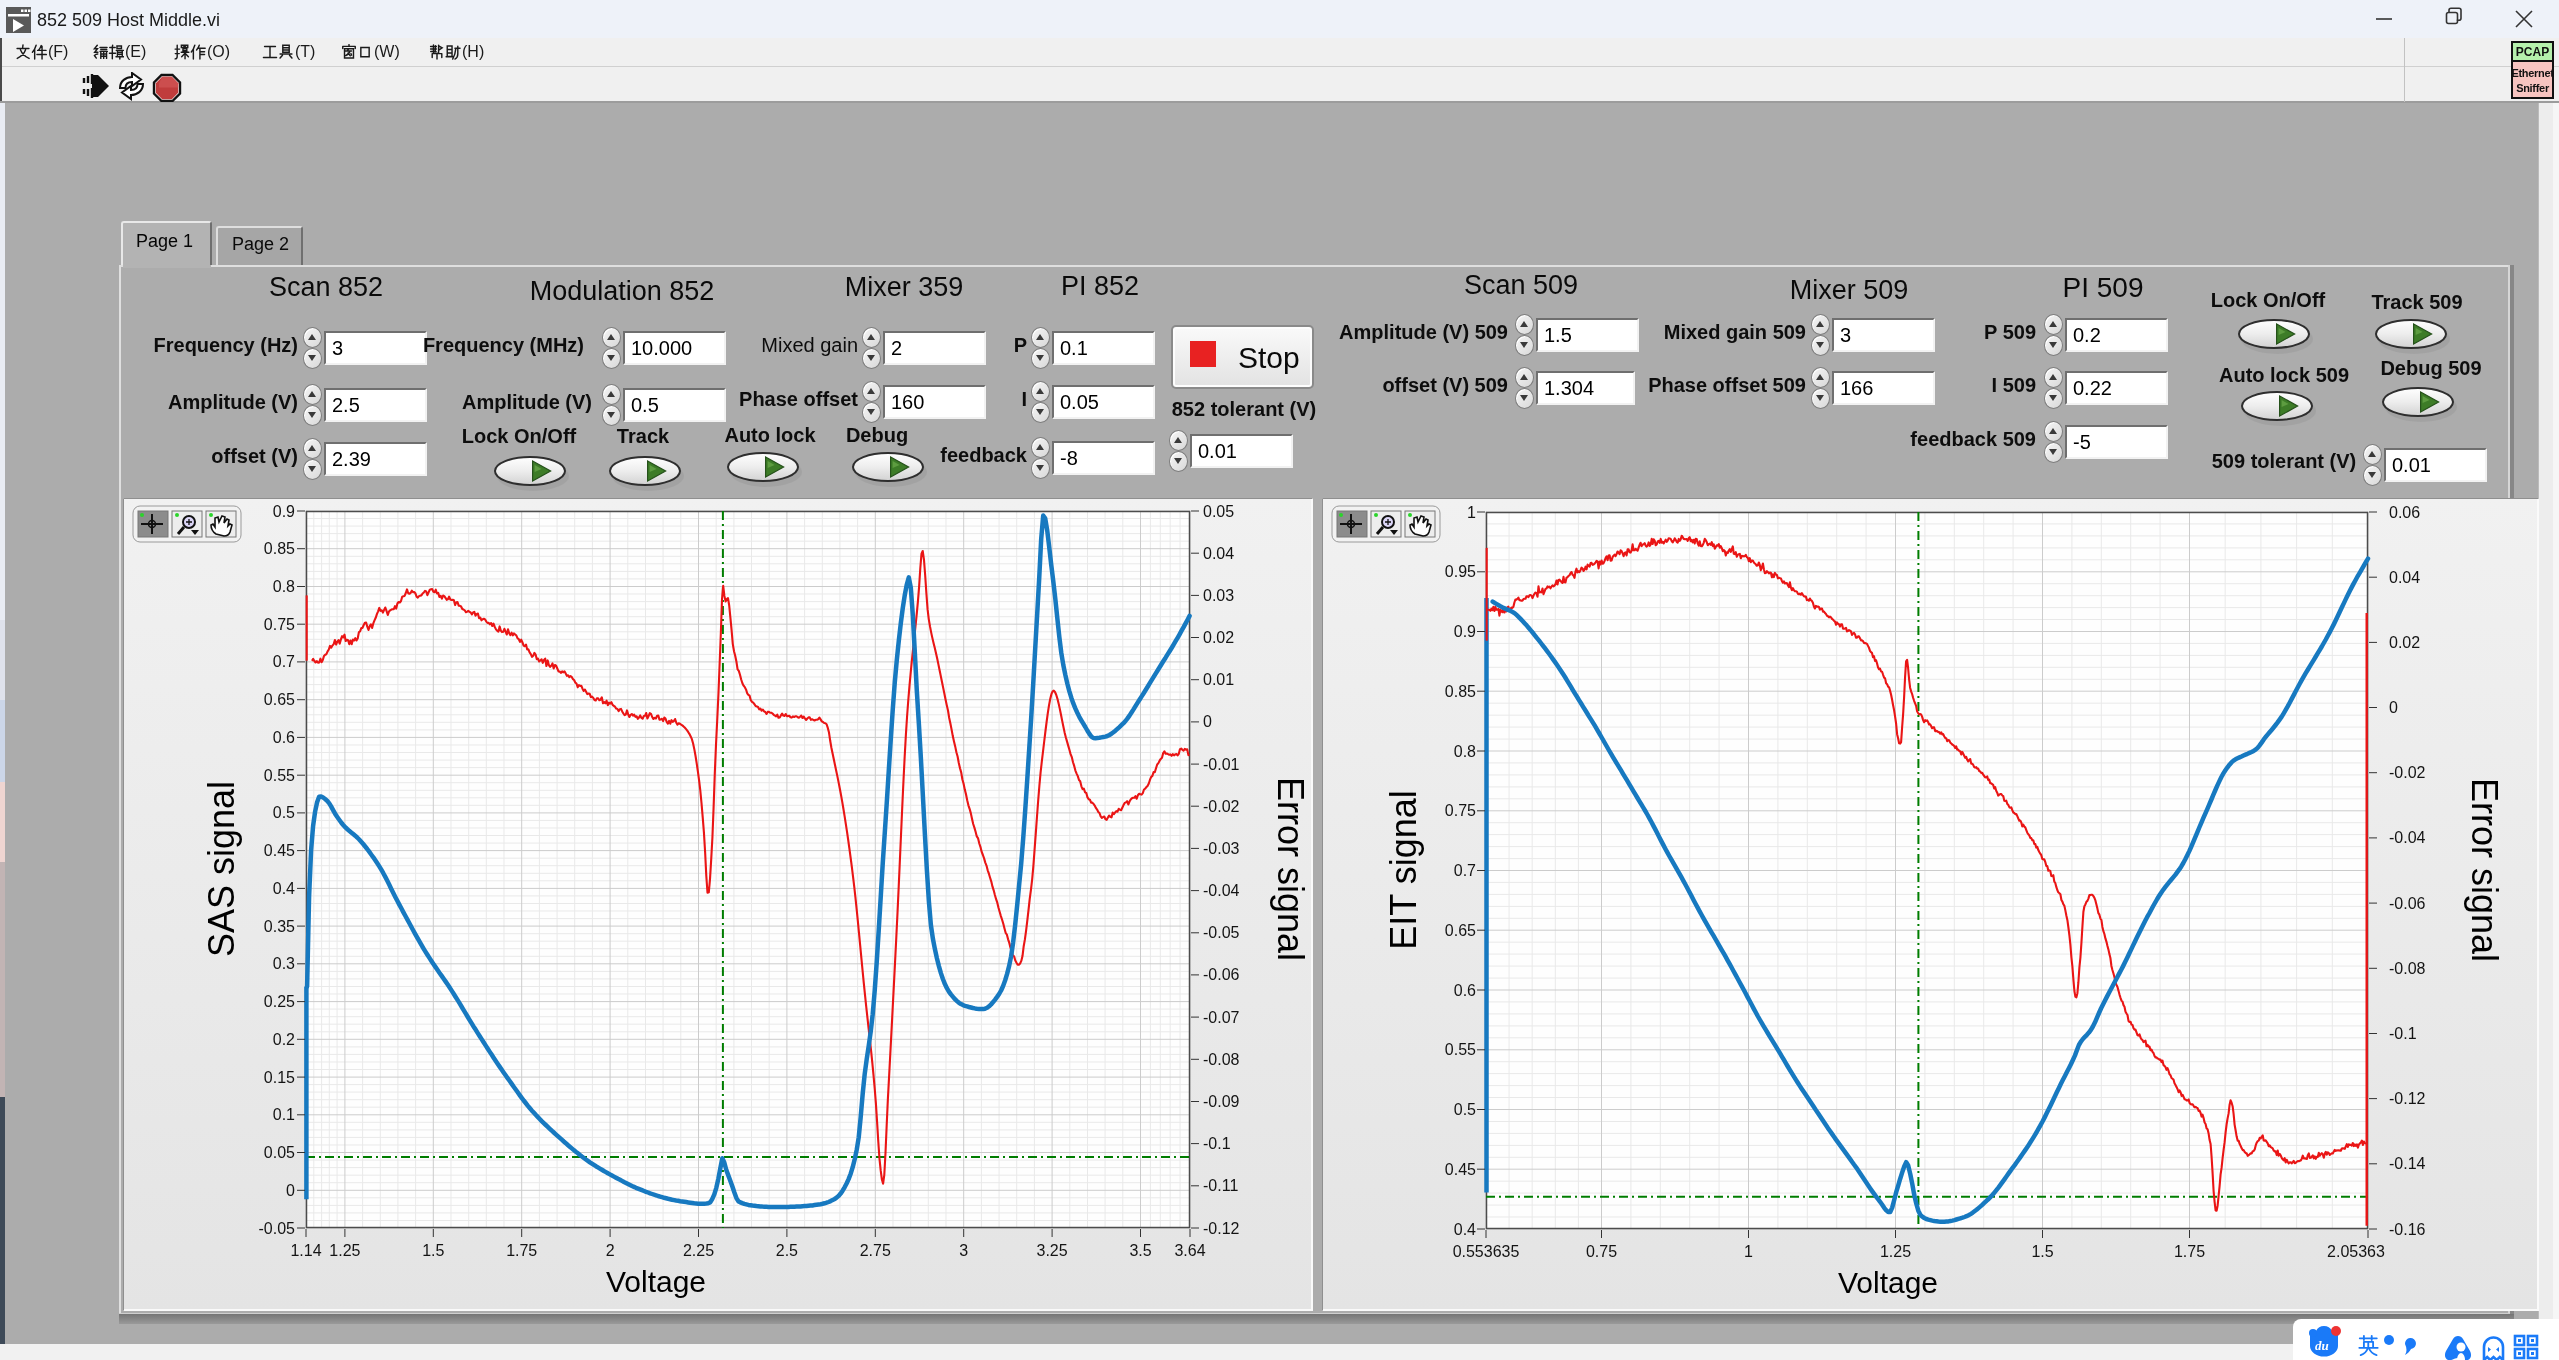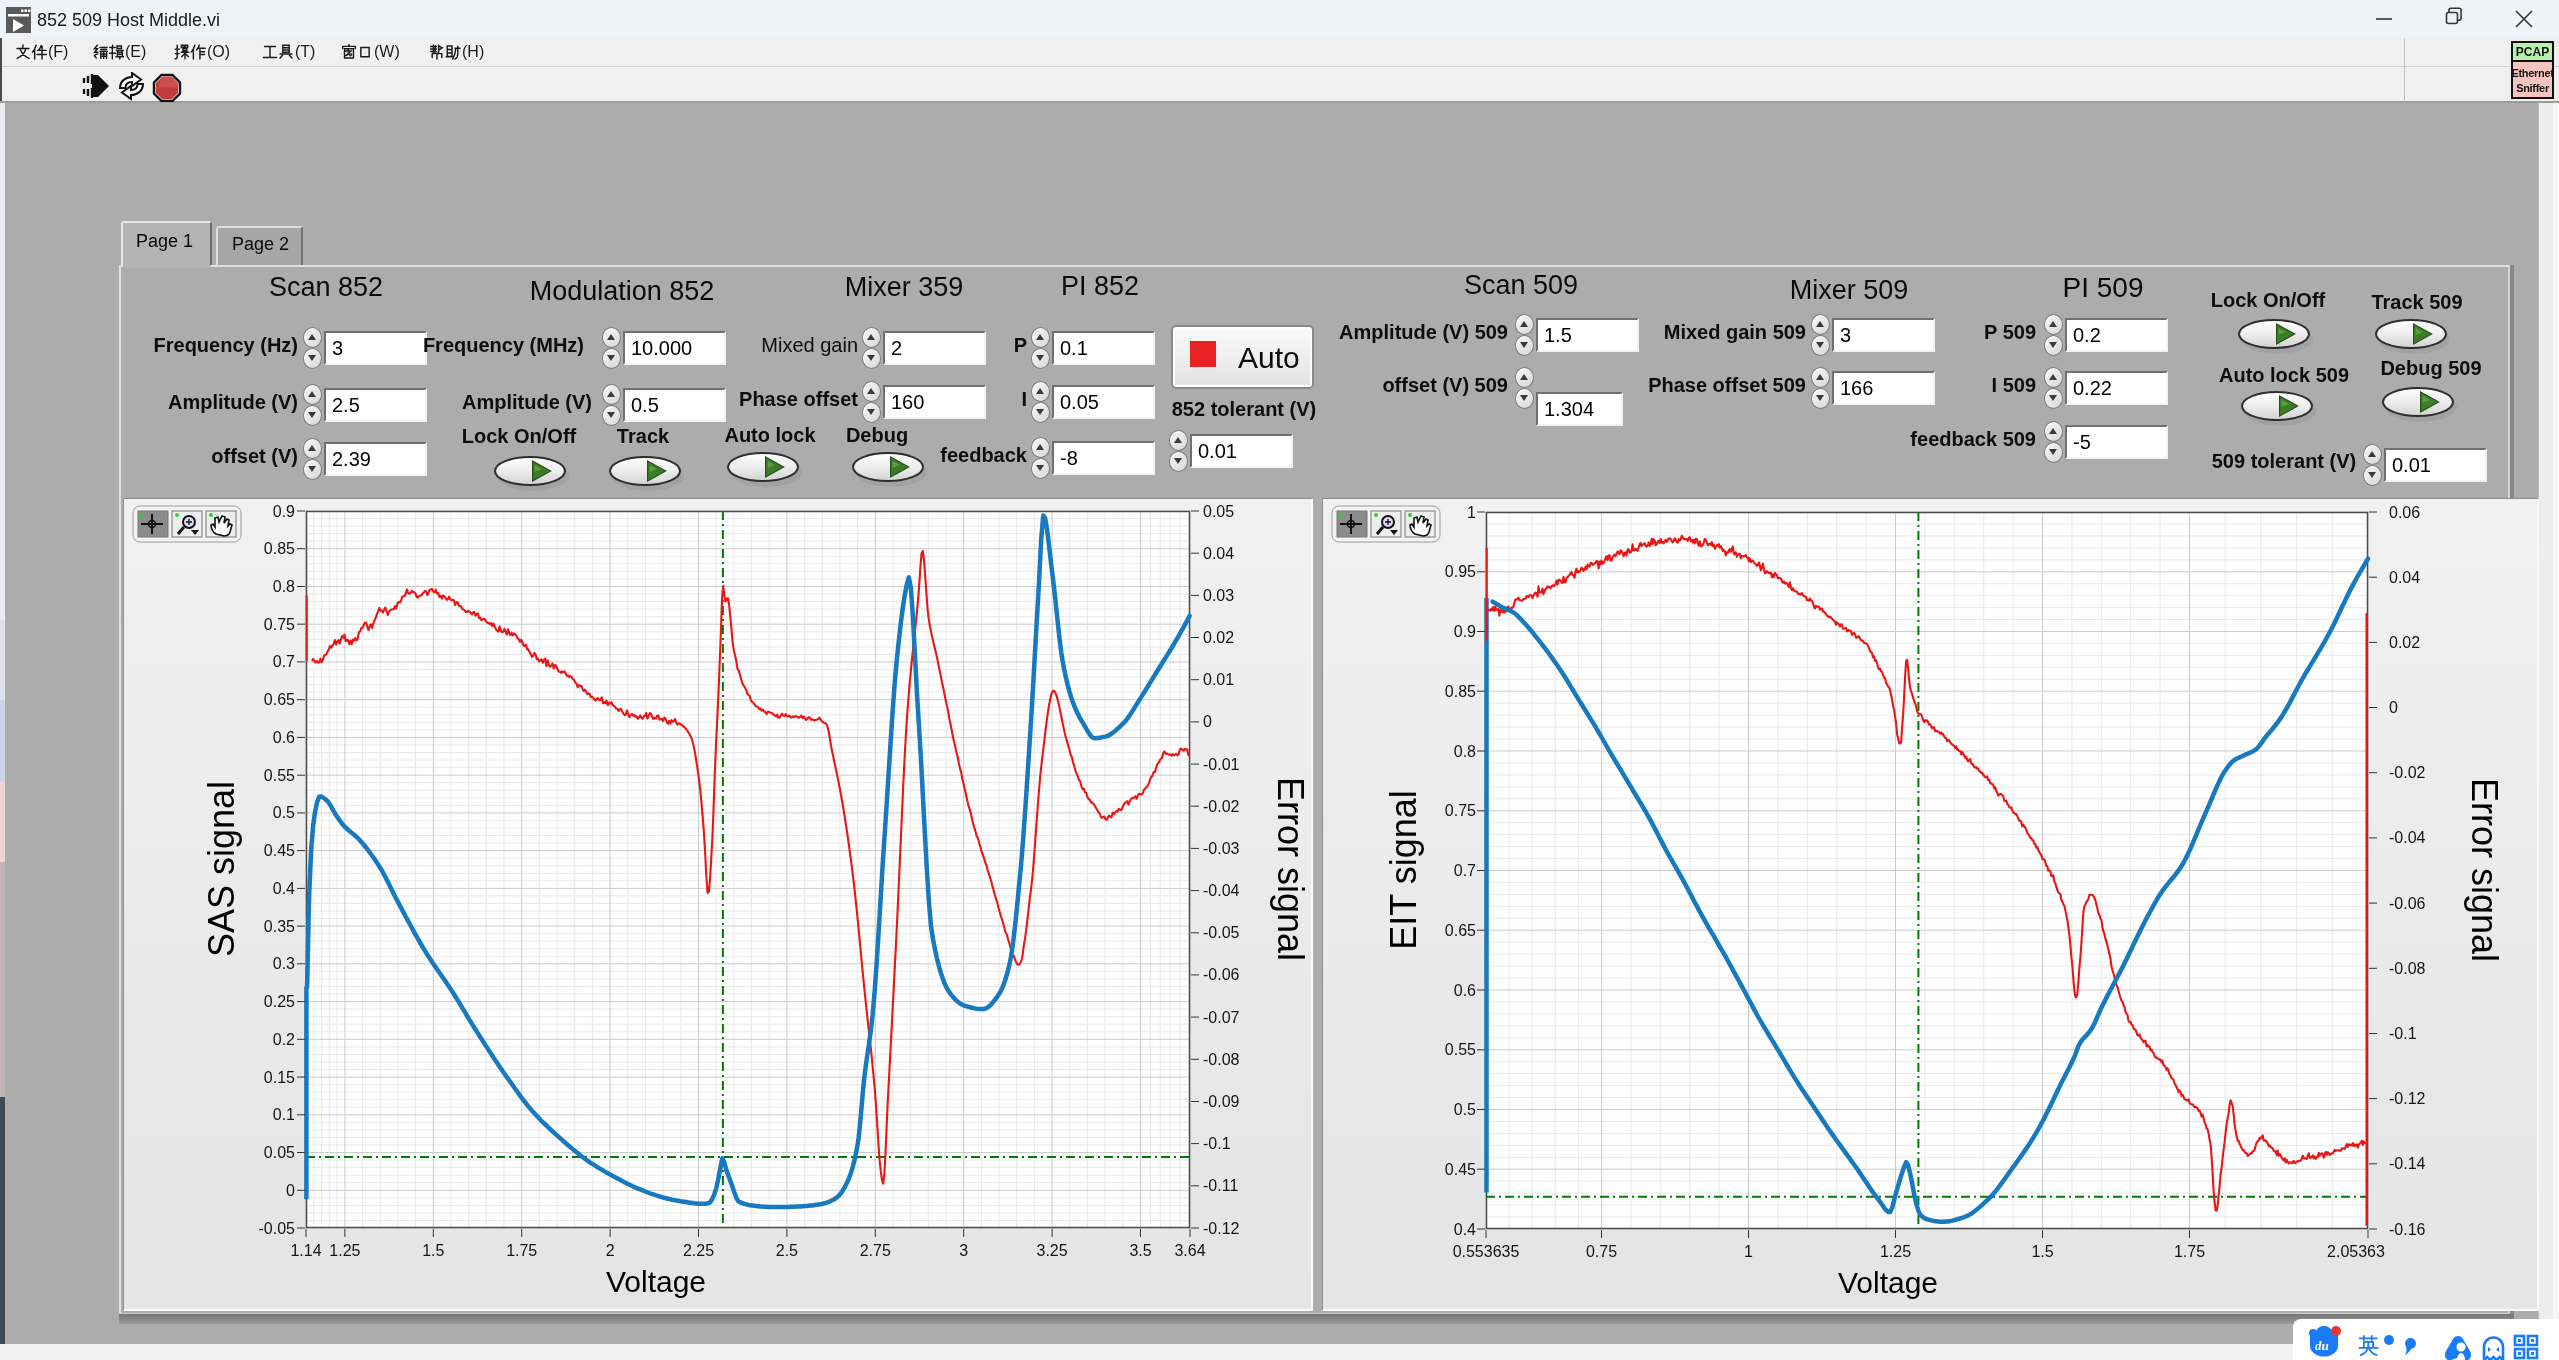--- a/index.html
+++ b/index.html
@@ -228,33 +228,33 @@
         <stop offset="1" stop-color="#d2d2d2"></stop>
       </linearGradient>
     </defs>
     <ellipse cx="40.0" cy="21.0" rx="36.0" ry="15.0" fill="#9a9a9a" opacity="0.55"></ellipse>
     <ellipse cx="37.0" cy="16.0" rx="35.0" ry="14.0" fill="url(#tg851)" stroke="#2e2e2e" stroke-width="2"></ellipse>
     <path d="M39.6 6.0 L57.6 16.0 L39.6 26.0 Z" fill="#3d7c27" stroke="#25511a" stroke-width="1.2"></path>
     <path d="M41.6 10.0 L41.6 17.0 L48.6 14.0 Z" fill="#5d9c40"></path>
   </svg>
 <div class="abs" style="left:1171px;top:325px;width:143px;height:64px;background:linear-gradient(#fafafa,#e2e2e2);border:2px solid #8a8a8a;border-radius:5px;box-shadow:inset 0 0 0 2px #fdfdfd"></div>
 <div class="abs" style="left:1190px;top:341px;width:26px;height:26px;background:#e82222"></div>
-<div class="abs" style="left:1238px;top:341px;font-size:30px;color:#0a0a0a">Auto</div>
+<div class="abs" style="left:1238px;top:341px;font-size:30px;color:#0a0a0a">Stop</div>
 <div style="position:absolute;left:1148px;top:321px;width:360px;text-align:right;font-size:20px;font-weight:bold;color:#0d0d0d;white-space:nowrap">Amplitude (V) 509</div>
 <div style="position:absolute;left:1515px;top:314px;width:19px;height:21px;background:linear-gradient(135deg,#f6f6f6,#d8d8d8);border:1px solid #7e7e7e;border-radius:50%;box-shadow:inset 1px 1px 0 #fff"></div>
 <div style="position:absolute;left:1515px;top:335px;width:19px;height:21px;background:linear-gradient(135deg,#f6f6f6,#d8d8d8);border:1px solid #7e7e7e;border-radius:50%;box-shadow:inset 1px 1px 0 #fff"></div>
 <div style="position:absolute;left:1520px;top:321px;width:0;height:0;border-left:4px solid transparent;border-right:4px solid transparent;border-bottom:6.5px solid #3a3a3a"></div>
 <div style="position:absolute;left:1520px;top:342px;width:0;height:0;border-left:4px solid transparent;border-right:4px solid transparent;border-top:6.5px solid #3a3a3a"></div>
 <div style="position:absolute;left:1536px;top:318px;width:103px;height:34px;background:#fff;border-top:2px solid #6f6f6f;border-left:2px solid #6f6f6f;border-right:2px solid #f2f2f2;border-bottom:2px solid #f2f2f2;box-sizing:border-box;font-size:20px;color:#000;padding:4px 0 0 6px">1.5</div>
 <div style="position:absolute;left:1148px;top:374px;width:360px;text-align:right;font-size:20px;font-weight:bold;color:#0d0d0d;white-space:nowrap">offset (V) 509</div>
 <div style="position:absolute;left:1515px;top:367px;width:19px;height:21px;background:linear-gradient(135deg,#f6f6f6,#d8d8d8);border:1px solid #7e7e7e;border-radius:50%;box-shadow:inset 1px 1px 0 #fff"></div>
 <div style="position:absolute;left:1515px;top:388px;width:19px;height:21px;background:linear-gradient(135deg,#f6f6f6,#d8d8d8);border:1px solid #7e7e7e;border-radius:50%;box-shadow:inset 1px 1px 0 #fff"></div>
 <div style="position:absolute;left:1520px;top:374px;width:0;height:0;border-left:4px solid transparent;border-right:4px solid transparent;border-bottom:6.5px solid #3a3a3a"></div>
 <div style="position:absolute;left:1520px;top:395px;width:0;height:0;border-left:4px solid transparent;border-right:4px solid transparent;border-top:6.5px solid #3a3a3a"></div>
-<div style="position:absolute;left:1536px;top:392px;width:87px;height:34px;background:#fff;border-top:2px solid #6f6f6f;border-left:2px solid #6f6f6f;border-right:2px solid #f2f2f2;border-bottom:2px solid #f2f2f2;box-sizing:border-box;font-size:20px;color:#000;padding:4px 0 0 6px">1.304</div>
+<div style="position:absolute;left:1536px;top:371px;width:99px;height:34px;background:#fff;border-top:2px solid #6f6f6f;border-left:2px solid #6f6f6f;border-right:2px solid #f2f2f2;border-bottom:2px solid #f2f2f2;box-sizing:border-box;font-size:20px;color:#000;padding:4px 0 0 6px">1.304</div>
 <div style="position:absolute;left:1446px;top:321px;width:360px;text-align:right;font-size:20px;font-weight:bold;color:#0d0d0d;white-space:nowrap">Mixed gain 509</div>
 <div style="position:absolute;left:1811px;top:314px;width:19px;height:21px;background:linear-gradient(135deg,#f6f6f6,#d8d8d8);border:1px solid #7e7e7e;border-radius:50%;box-shadow:inset 1px 1px 0 #fff"></div>
 <div style="position:absolute;left:1811px;top:335px;width:19px;height:21px;background:linear-gradient(135deg,#f6f6f6,#d8d8d8);border:1px solid #7e7e7e;border-radius:50%;box-shadow:inset 1px 1px 0 #fff"></div>
 <div style="position:absolute;left:1816px;top:321px;width:0;height:0;border-left:4px solid transparent;border-right:4px solid transparent;border-bottom:6.5px solid #3a3a3a"></div>
 <div style="position:absolute;left:1816px;top:342px;width:0;height:0;border-left:4px solid transparent;border-right:4px solid transparent;border-top:6.5px solid #3a3a3a"></div>
 <div style="position:absolute;left:1832px;top:318px;width:103px;height:34px;background:#fff;border-top:2px solid #6f6f6f;border-left:2px solid #6f6f6f;border-right:2px solid #f2f2f2;border-bottom:2px solid #f2f2f2;box-sizing:border-box;font-size:20px;color:#000;padding:4px 0 0 6px">3</div>
 <div style="position:absolute;left:1446px;top:374px;width:360px;text-align:right;font-size:20px;font-weight:bold;color:#0d0d0d;white-space:nowrap">Phase offset  509</div>
 <div style="position:absolute;left:1811px;top:367px;width:19px;height:21px;background:linear-gradient(135deg,#f6f6f6,#d8d8d8);border:1px solid #7e7e7e;border-radius:50%;box-shadow:inset 1px 1px 0 #fff"></div>
 <div style="position:absolute;left:1811px;top:388px;width:19px;height:21px;background:linear-gradient(135deg,#f6f6f6,#d8d8d8);border:1px solid #7e7e7e;border-radius:50%;box-shadow:inset 1px 1px 0 #fff"></div>
 <div style="position:absolute;left:1816px;top:374px;width:0;height:0;border-left:4px solid transparent;border-right:4px solid transparent;border-bottom:6.5px solid #3a3a3a"></div>

